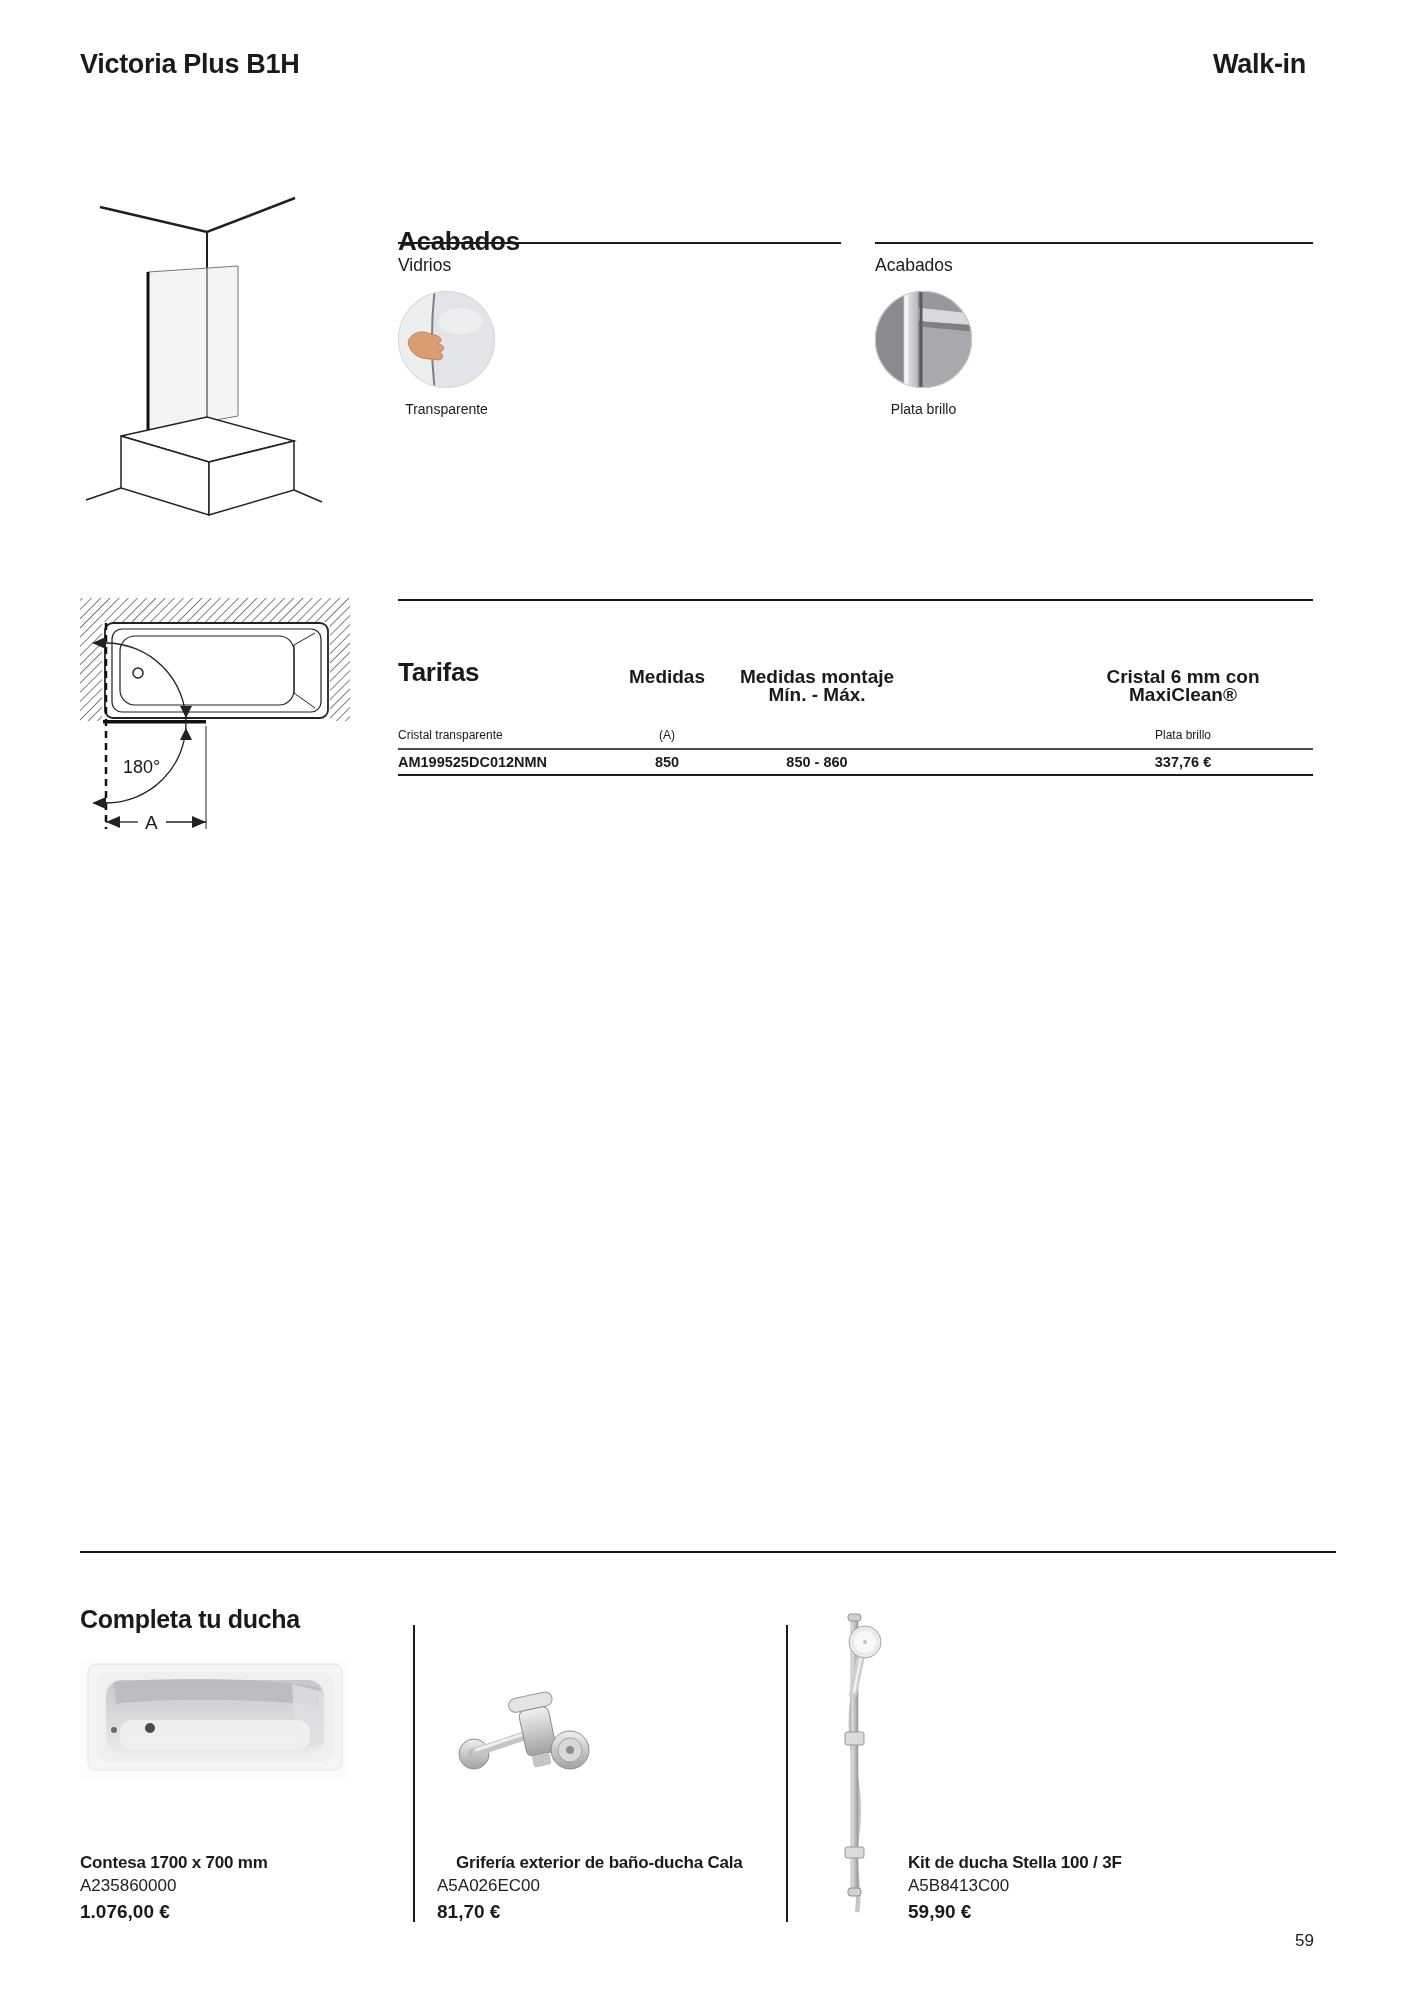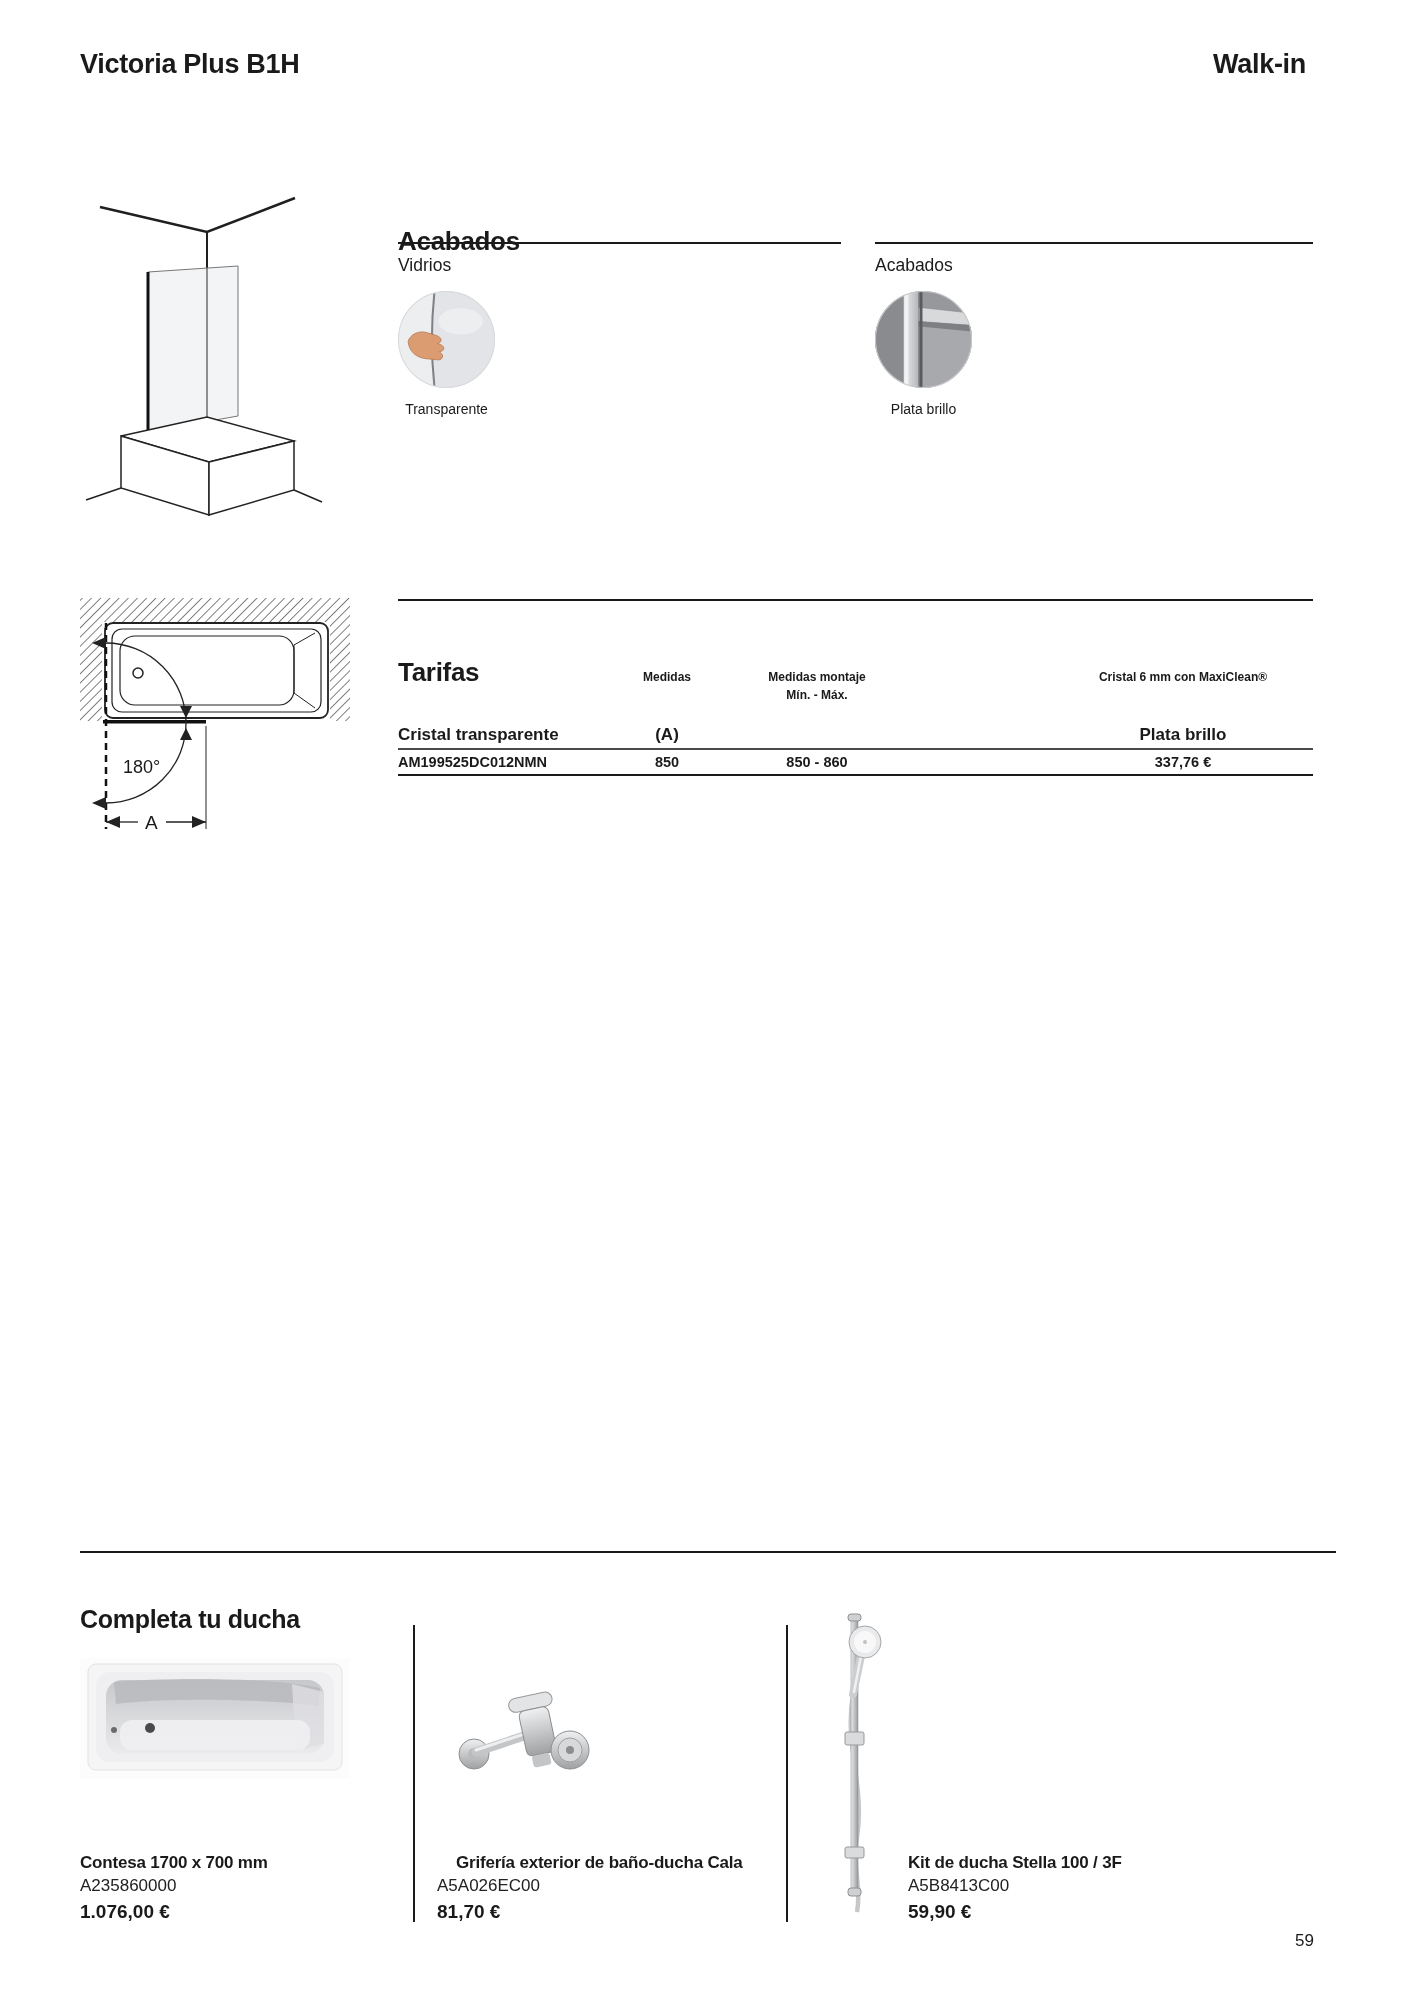--- a/index.html
+++ b/index.html
@@ -8,22 +8,22 @@
     font-family:"Liberation Sans", sans-serif;color:#1a1a1a;
     -webkit-font-smoothing:antialiased;overflow:hidden;
   }
   .abs{position:absolute;}
   .h1{font-size:27px;font-weight:600;letter-spacing:-0.3px;line-height:29px;}
   .h2{font-size:26px;font-weight:600;letter-spacing:-0.3px;line-height:30px;margin-top:40px;}
   .sublabel{font-size:17.5px;font-weight:500;line-height:20px;}
   .caption{font-size:14px;font-weight:400;line-height:16px;text-align:center;}
   .rule{background:#1a1a1a;height:2px;position:absolute;}
   .rule-thin{background:#4a4a4a;height:1.5px;position:absolute;}
-  .thead{font-size:12px;font-weight:700;line-height:18px;text-align:center;}
-  .tsub{font-size:17px;font-weight:700;line-height:16px;}
+  .thead{font-size:19px;font-weight:700;line-height:18px;text-align:center;}
+  .tsub{font-size:12px;font-weight:400;line-height:16px;}
   .tdata{font-size:14.5px;font-weight:700;line-height:17px;}
   .tc{text-align:center;}
   .prod-name{font-size:17px;font-weight:600;letter-spacing:-0.2px;line-height:24px;text-align:center;}
   .prod-code{font-size:17px;font-weight:400;color:#222;line-height:20px;}
   .prod-price{font-size:19px;font-weight:600;line-height:22px;}
   .vdivider{position:absolute;width:1.5px;background:#1a1a1a;}
   .pagenum{font-size:17px;font-weight:400;text-align:right;}
   svg text{font-family:"Liberation Sans", sans-serif;fill:#1a1a1a;}
 </style>
 </head>

